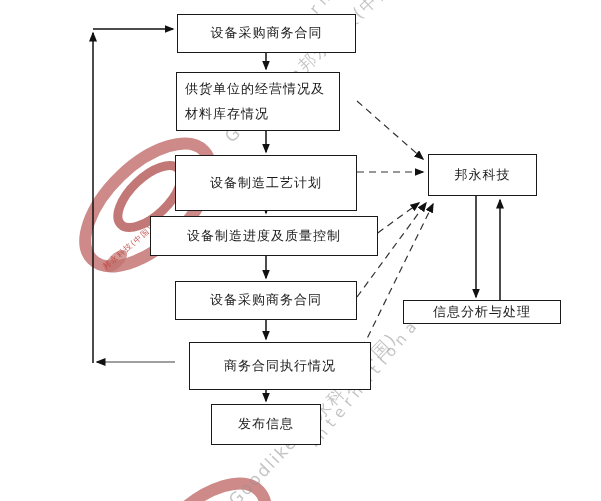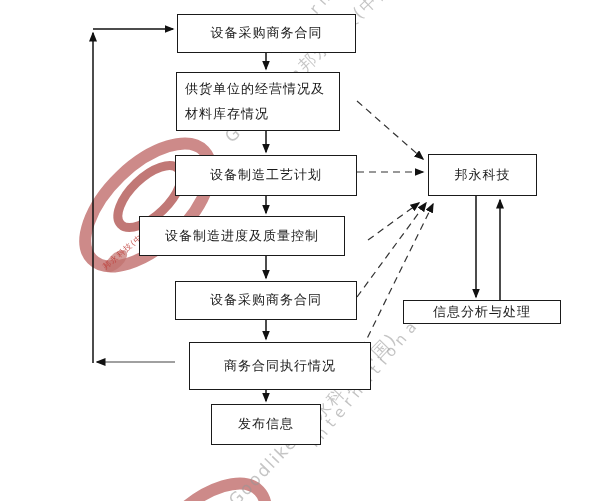--- a/index.html
+++ b/index.html
@@ -84,23 +84,23 @@
     <line x1="357" y1="172" x2="423" y2="172" stroke="#333" stroke-width="1.2" stroke-dasharray="7,5" marker-end="url(#ah)"></line>
     <line x1="368" y1="240" x2="419" y2="203" stroke="#333" stroke-width="1.2" stroke-dasharray="7,5" marker-end="url(#ah)"></line>
     <line x1="357" y1="297" x2="426" y2="203" stroke="#333" stroke-width="1.2" stroke-dasharray="7,5" marker-end="url(#ah)"></line>
     <line x1="357" y1="359" x2="433" y2="204" stroke="#333" stroke-width="1.2" stroke-dasharray="7,5" marker-end="url(#ah)"></line>
   </svg>
 
   <div class="box" style="left:177px;top:14px;width:179px;height:39px">设备采购商务合同</div>
 
   <div class="box" style="left:176px;top:72px;width:164px;height:59px">供货单位的经营情况及材料库存情况</div>
 
-  <div class="box" style="left:175px;top:155px;width:182px;height:41px">设备制造工艺计划</div>
+  <div class="box" style="left:175px;top:155px;width:182px;height:56px">设备制造工艺计划</div>
 
-  <div class="box" style="left:139px;top:216px;width:206px;height:40px">设备制造进度及质量控制</div>
+  <div class="box" style="left:150px;top:216px;width:228px;height:40px">设备制造进度及质量控制</div>
 
   <div class="box" style="left:175px;top:281px;width:182px;height:39px">设备采购商务合同</div>
 
   <div class="box" style="left:189px;top:342px;width:182px;height:48px">商务合同执行情况</div>
 
   <div class="box" style="left:211px;top:404px;width:110px;height:41px">发布信息</div>
 
   <div class="box" style="left:428px;top:154px;width:109px;height:42px">邦永科技</div>
 
   <div class="box" style="left:403px;top:300px;width:158px;height:24px">信息分析与处理</div>

